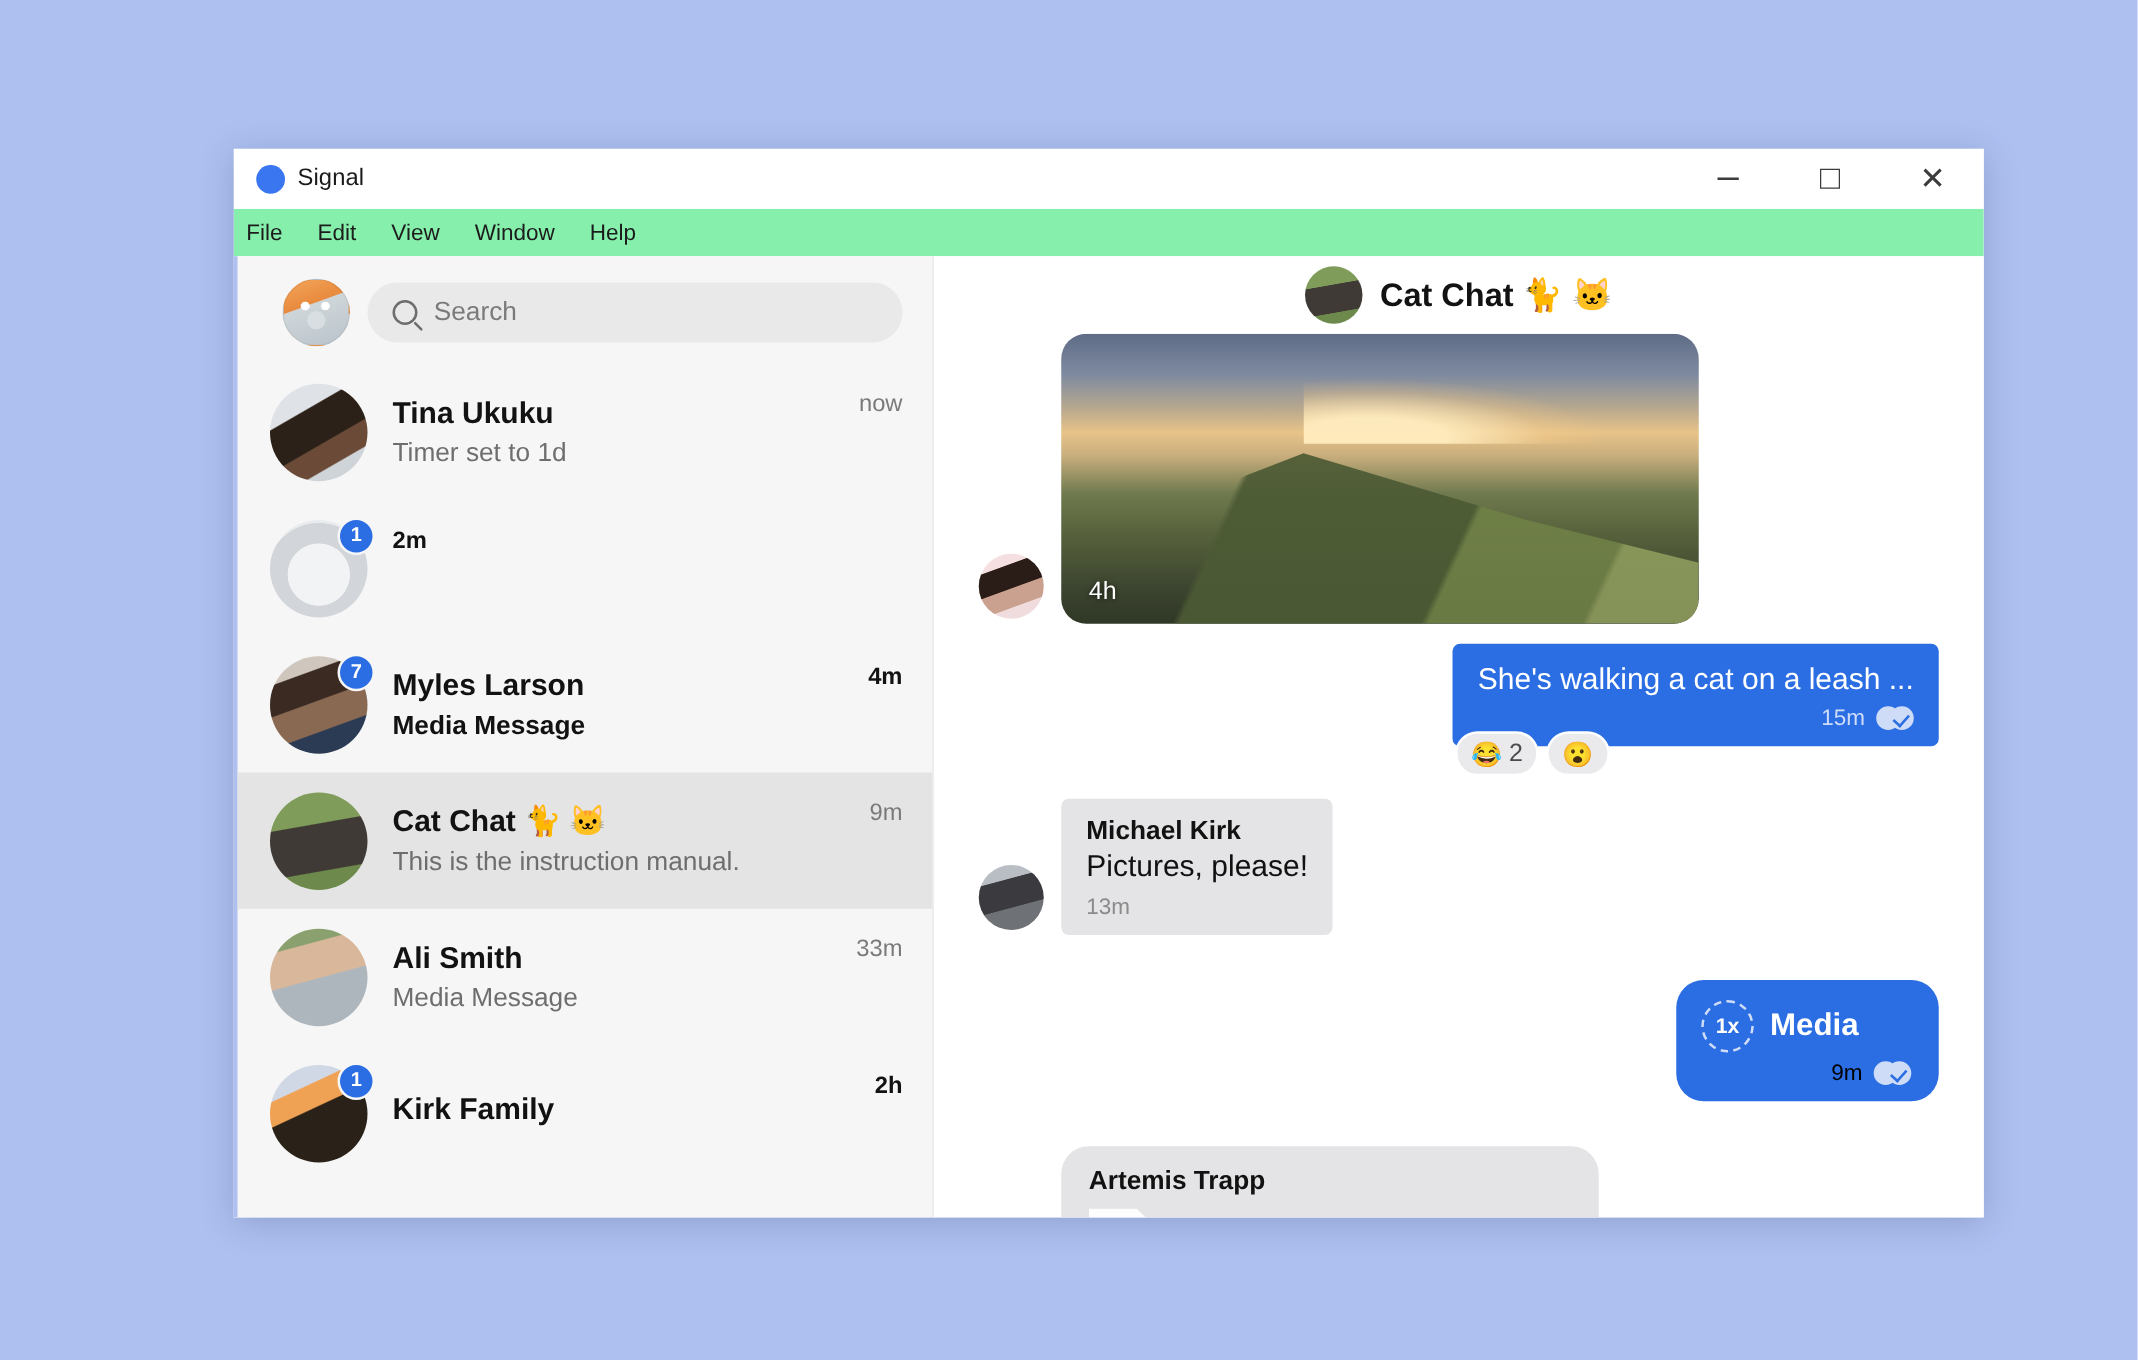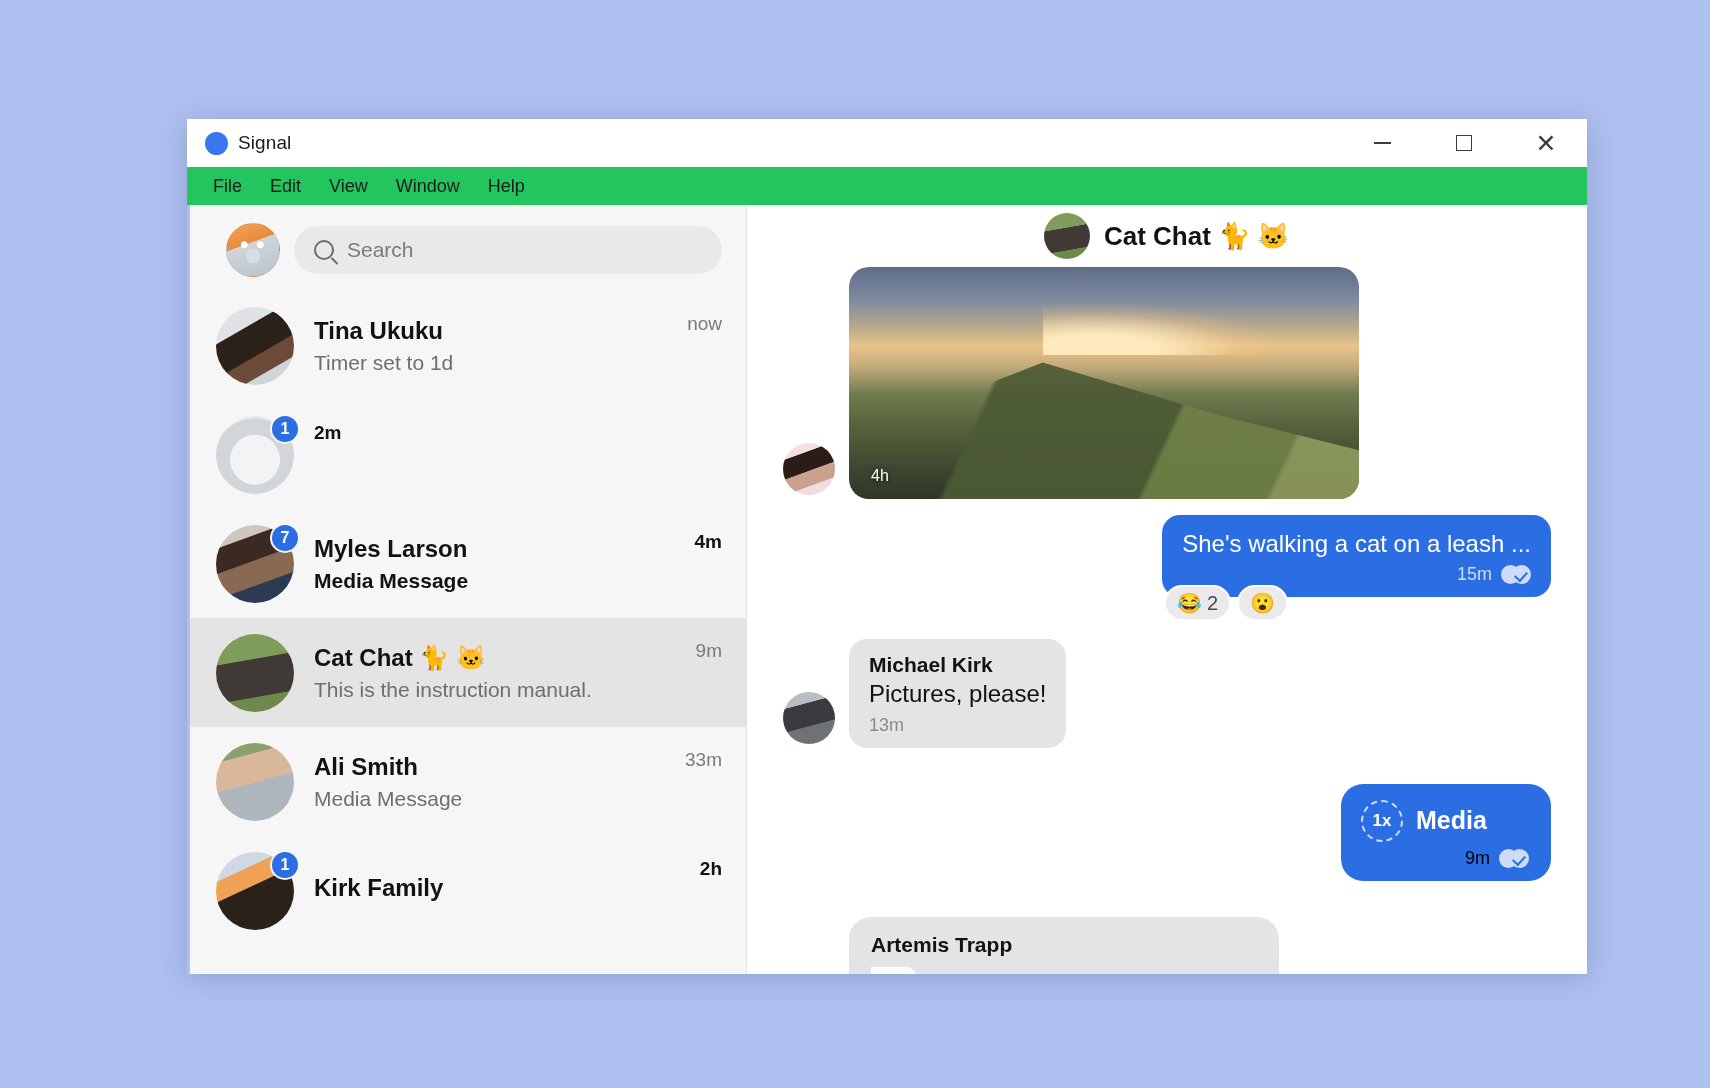--- a/index.html
+++ b/index.html
@@ -75,23 +75,22 @@
   }
   .glyph-min { width: 17px; height: 1.6px; background: #3c3c3c; }
   .glyph-max { width: 16px; height: 16px; border: 1.6px solid #3c3c3c; }
   .glyph-close { font-size: 25px; line-height: 1; font-weight: 300; }
 
   
   .menubar {
     height: 38px;
     display: flex;
     align-items: center;
-    padding-left: 16px;
     gap: 8px;
-    background: #22c55e;
+    background: #86efac;
     text-align: center;
   }
   .menu-item {
     font-size: 18px;
     color: #1c1c1c;
     padding: 4px 10px;
     border-radius: 4px;
   }
 
   
@@ -297,30 +296,30 @@
   .img-bubble::after {
     content: "";
     position: absolute;
     left: 38%; top: 16%;
     width: 46%; height: 22%;
     background: radial-gradient(ellipse at 22% 90%, rgba(255,236,190,.95) 0 24%, rgba(255,210,140,.25) 55%, transparent 72%);
   }
   .img-time {
     position: absolute;
     left: 22px; bottom: 14px;
-    font-size: 16px;
+    font-size: 20px;
     color: #fff;
     text-shadow: 0 1px 4px rgba(0,0,0,.7);
     z-index: 3;
   }
 
   
   .bubble {
     max-width: 480px;
-    border-radius: 18px;
+    border-radius: 6px;
     padding: 14px 20px 12px 20px;
     position: relative;
   }
   .bubble.in  { background: #e4e4e6; color: #111; }
   .bubble.out { background: #2b6ee3; color: #fff; }
 
   .bubble-sender {
     font-size: 21px;
     font-weight: bold;
     color: #121212;

